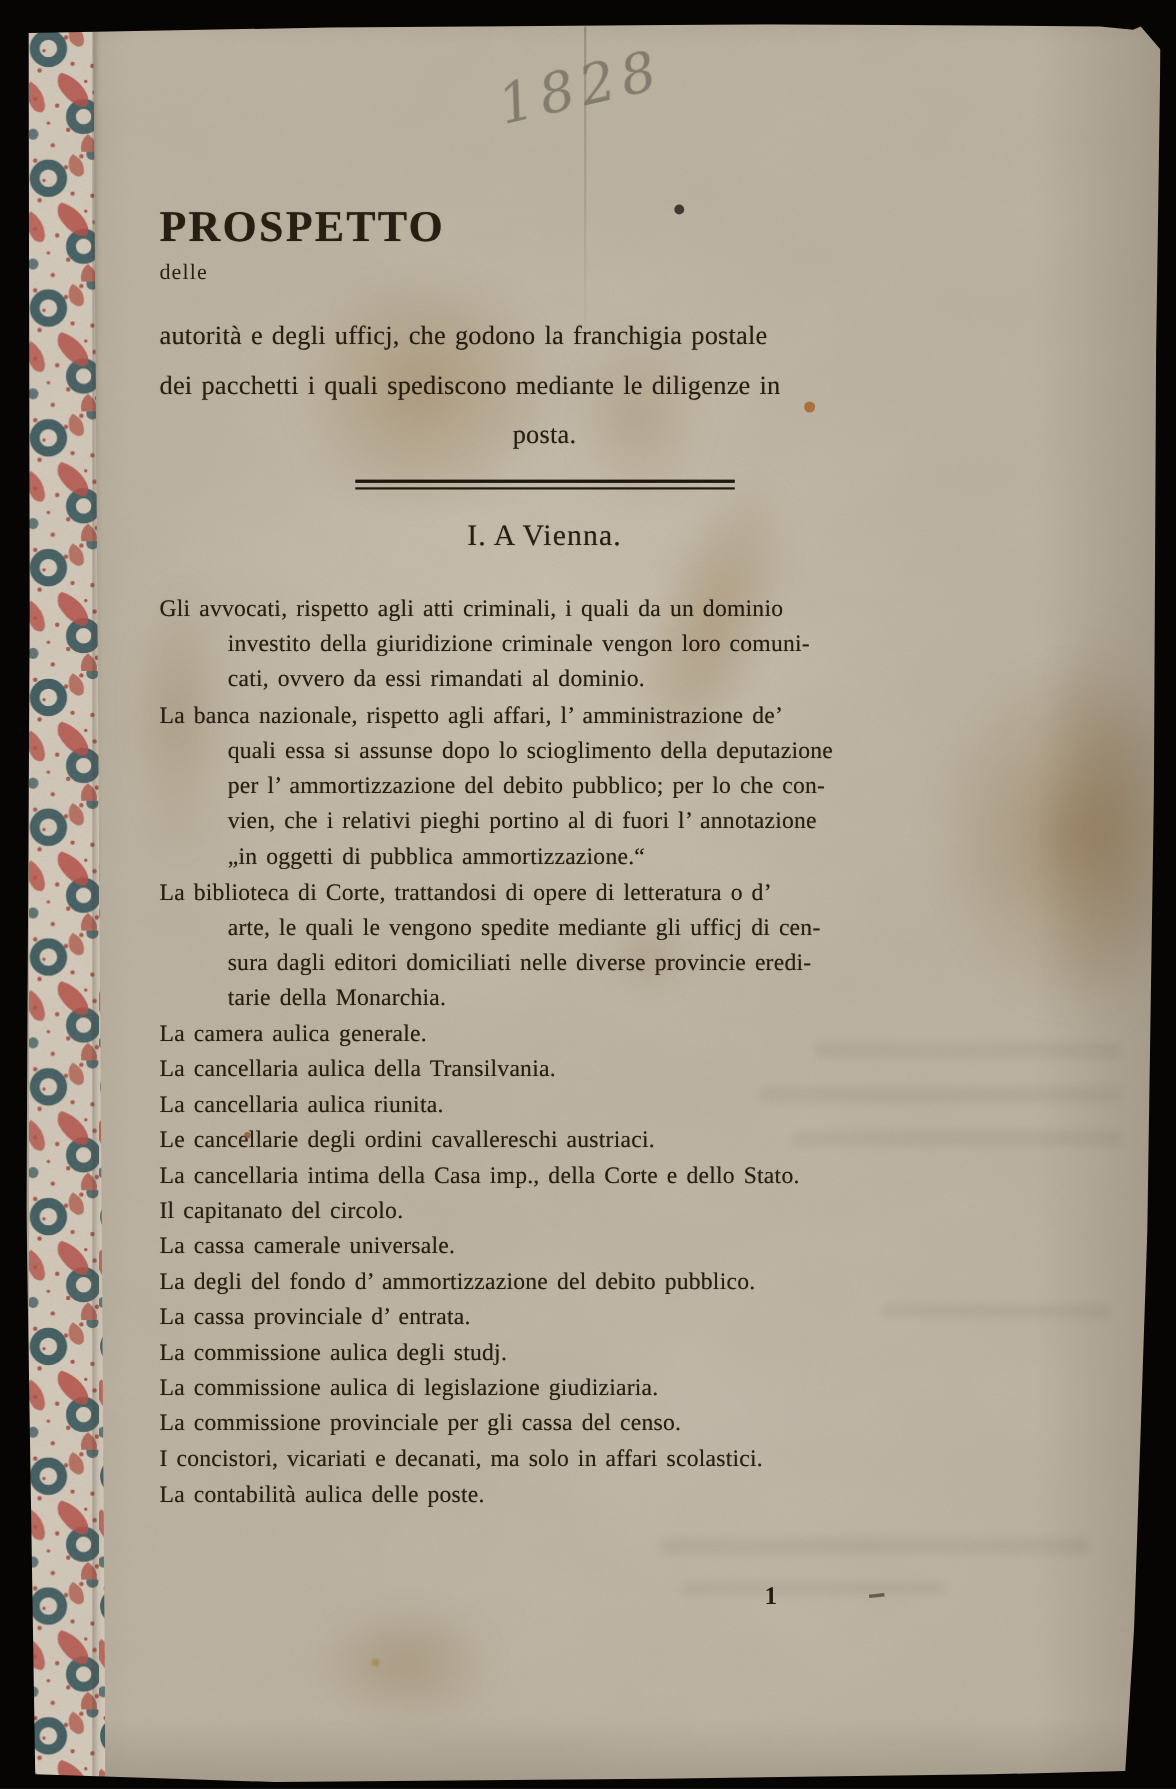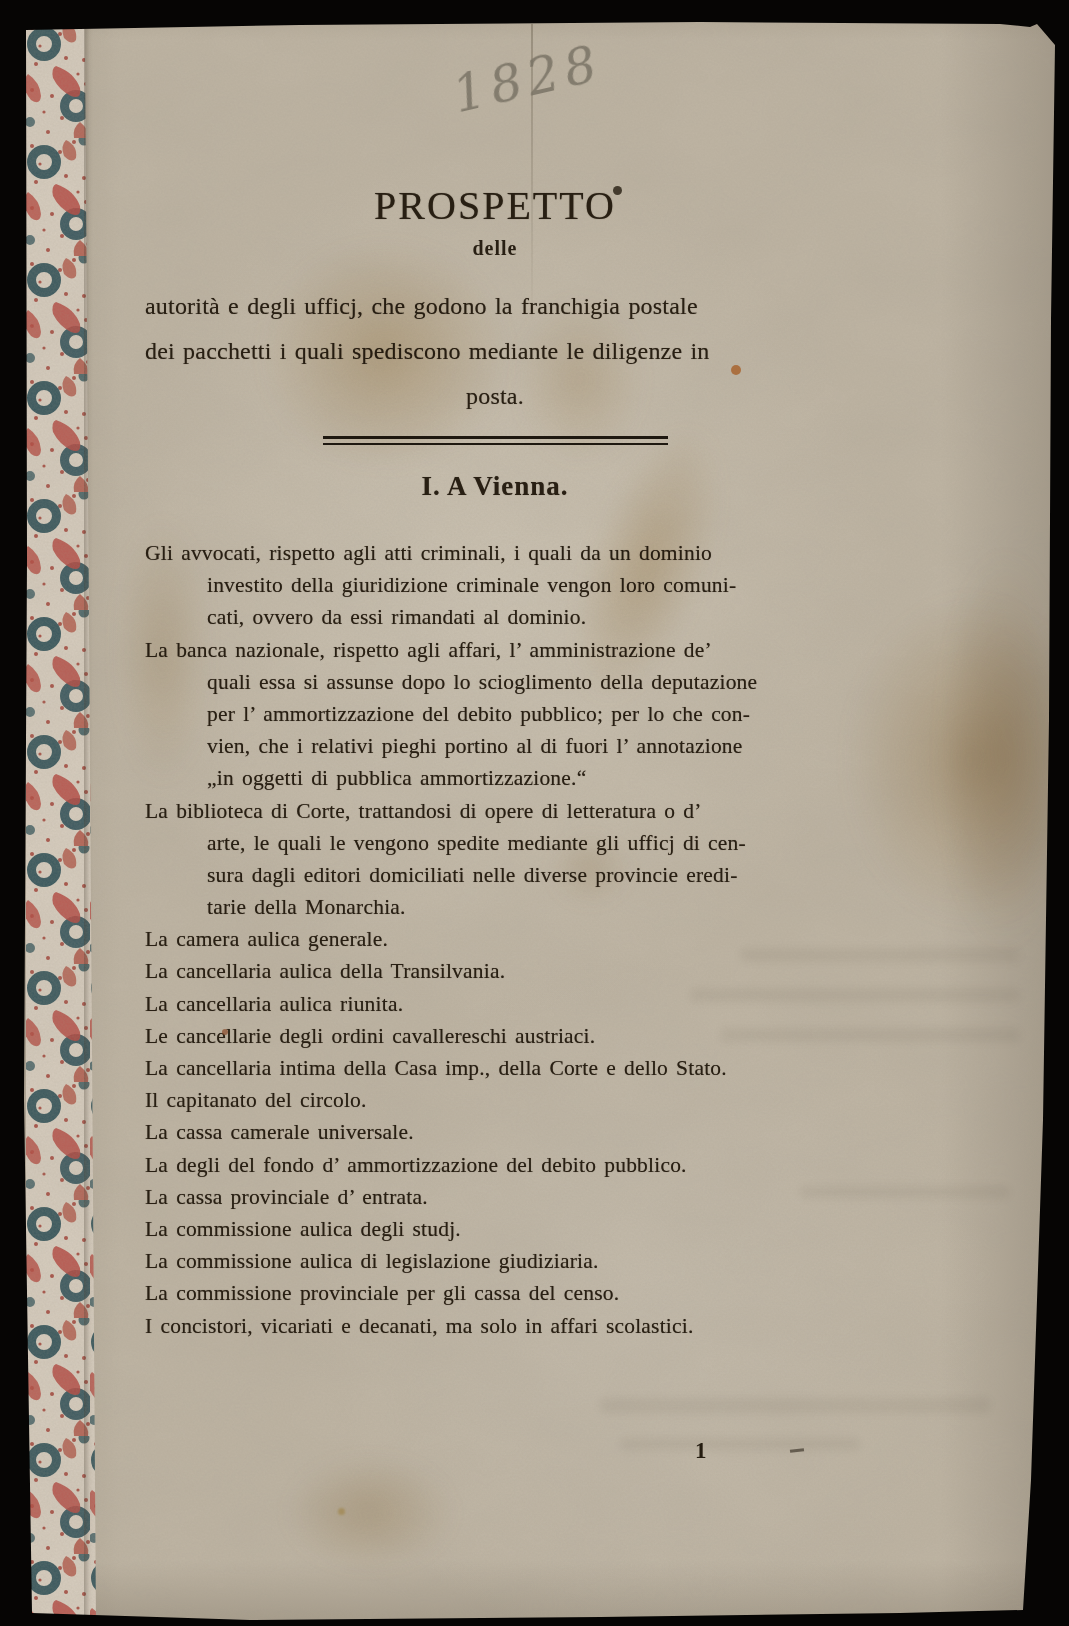--- a/index.html
+++ b/index.html
@@ -12,30 +12,30 @@
       radial-gradient(ellipse 500px 500px at 60% 80%, rgba(205,198,186,0.35), rgba(205,198,186,0) 70%),
       linear-gradient(180deg, rgba(130,118,100,0.28) 0px, rgba(130,118,100,0) 40px, rgba(130,118,100,0) 1560px, rgba(115,105,90,0.35) 1626px),
       linear-gradient(90deg, rgba(120,110,94,0.30) 0px, rgba(120,110,94,0) 120px, rgba(120,110,94,0) 940px, rgba(110,100,86,0.38) 1069px);
     clip-path:polygon(26px 30px,300px 25px,700px 22px,1000px 24px,1030px 27px,1037px 24px,1055px 45px,1051px 320px,1049px 720px,1043px 1120px,1031px 1480px,1023px 1610px,900px 1613px,600px 1617px,250px 1620px,32px 1613px,24px 1100px,27px 560px);}
   .strip{position:absolute;left:26px;top:20px;width:70px;height:1604px;
          clip-path:polygon(0 0,84% 0,100% 100%,0 100%);}
   .strip-edge{position:absolute;left:84px;top:20px;width:9px;height:1604px;
       background:linear-gradient(90deg, rgba(58,48,36,0.32), rgba(58,48,36,0.05) 60%, rgba(58,48,36,0));}
   .texture{position:absolute;left:0;top:0;}
   .col{position:absolute;left:145px;width:700px;color:#281f13;}
-  .title{top:182px;text-align:center;font-size:40px;font-weight:normal;letter-spacing:2px;
+  .title{top:182px;font-size:40px;font-weight:bold;letter-spacing:2px;
          text-shadow:0 0 1px rgba(40,30,16,0.6);}
-  .subtitle{top:237px;text-align:center;font-size:20px;font-weight:bold;letter-spacing:1px;}
+  .subtitle{top:237px;text-align:left;font-size:20px;font-weight:normal;letter-spacing:1px;}
   .intro{top:284px;font-size:24px;line-height:45px;letter-spacing:0.2px;word-spacing:2px;
          text-shadow:0 0 0.8px rgba(40,30,16,0.5);}
   .intro div{white-space:nowrap;}
   .intro .ctr{text-align:center;white-space:normal;}
   .rule{position:absolute;left:323px;top:436px;width:345px;height:4px;
         border-top:3px solid #1e1810;border-bottom:2px solid #1e1810;}
-  .heading{top:471px;text-align:center;font-size:27px;font-weight:bold;letter-spacing:1px;
+  .heading{top:471px;text-align:center;font-size:27px;font-weight:normal;letter-spacing:1px;
            text-shadow:0 0 0.8px rgba(40,30,16,0.5);}
   .bodytext{top:537px;font-size:21.5px;line-height:32.2px;letter-spacing:0.2px;word-spacing:2.5px;
             text-shadow:0 0 0.7px rgba(40,30,16,0.55);}
   .ln{white-space:nowrap;height:32.2px;}
   .ln.i{padding-left:62px;}
   .pgnum{position:absolute;left:695px;top:1438px;font-size:23px;font-weight:bold;color:#241c10;}
   .inkdash{position:absolute;left:790px;top:1449px;width:14px;height:3px;background:#4a4136;
            transform:rotate(-6deg);opacity:0.75;}
   .pencil{position:absolute;left:452px;top:50px;font-size:50px;font-style:italic;
           font-family:"DejaVu Serif",serif;color:rgba(118,111,98,0.8);letter-spacing:6px;
@@ -165,20 +165,21 @@
       <div class="ln">Le cancellarie degli ordini cavallereschi austriaci.</div>
       <div class="ln">La cancellaria intima della Casa imp., della Corte e dello Stato.</div>
       <div class="ln">Il capitanato del circolo.</div>
       <div class="ln">La cassa camerale universale.</div>
       <div class="ln">La degli del fondo d’ ammortizzazione del debito pubblico.</div>
       <div class="ln">La cassa provinciale d’ entrata.</div>
       <div class="ln">La commissione aulica degli studj.</div>
       <div class="ln">La commissione aulica di legislazione giudiziaria.</div>
       <div class="ln">La commissione provinciale per gli cassa del censo.</div>
       <div class="ln">I concistori, vicariati e decanati, ma solo in affari scolastici.</div>
+      <div class="ln">La contabilità aulica delle poste.</div>
     </div>
 
     <div class="pgnum">1</div>
     <div class="inkdash"></div>
 
     <div class="stain stA"></div>
     <div class="stain stB"></div>
     <div class="stain stB2"></div>
     <div class="stain stC"></div>
     <div class="stain stC2"></div>

